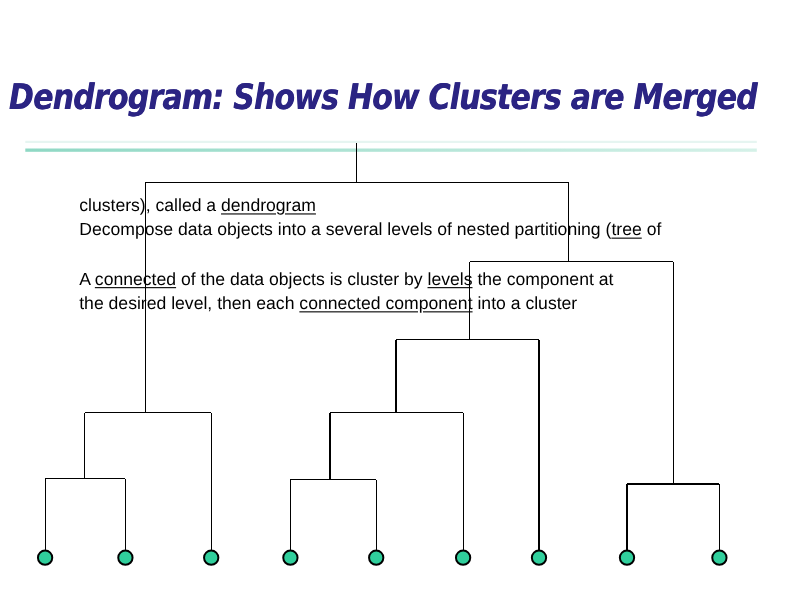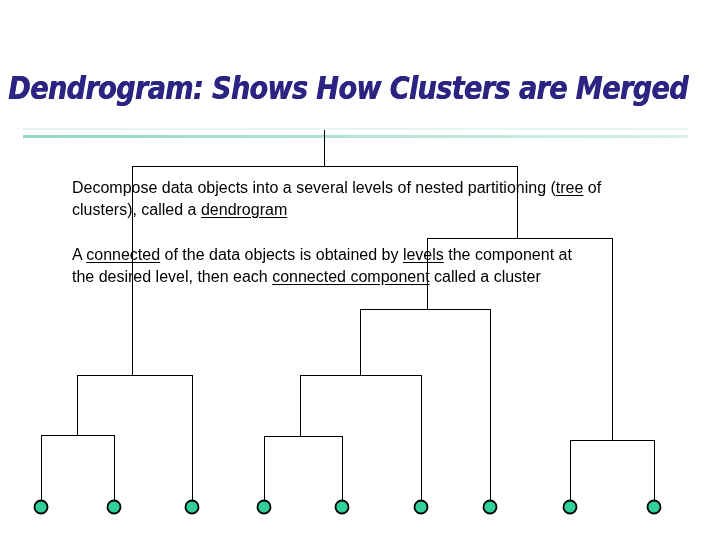--- a/index.html
+++ b/index.html
@@ -66,26 +66,26 @@
 
 <div class="slide">
 
   <h1 class="title" style="color: rgb(43, 36, 131);">Dendrogram: Shows How Clusters are Merged</h1>
 
   <div class="rule-light" style="background: rgb(230, 245, 241);"></div>
   <div class="rule" id="rule" style="background: linear-gradient(to right, rgb(143, 216, 196), rgb(213, 241, 232));"></div>
 
   <div class="body" id="body-text">
       <p>
+        <span class="tline"><span>clusters), called a </span><span class="u">dendrogram</span></span>
         <span class="tline"><span>Decompose data objects into a several levels of nested partitioning (</span><span class="u">tree</span><span> of</span></span>
-        <span class="tline"><span>clusters), called a </span><span class="u">dendrogram</span></span>
       </p>
       <p>
-        <span class="tline"><span>A </span><span class="u">connected</span><span> of the data objects is obtained by </span><span class="u">levels</span><span> the component at</span></span>
-        <span class="tline"><span>the desired level, then each </span><span class="u">connected component</span><span> called a cluster</span></span>
+        <span class="tline"><span>A </span><span class="u">connected</span><span> of the data objects is cluster by </span><span class="u">levels</span><span> the component at</span></span>
+        <span class="tline"><span>the desired level, then each </span><span class="u">connected component</span><span> into a cluster</span></span>
       </p>
     </div>
 
   <svg id="dendro" width="720" height="540" viewBox="0 0 720 540">
       <line x1="324" y1="90" x2="324" y2="126" stroke="#000000" stroke-width="1" shape-rendering="crispEdges"></line>
       <line x1="132" y1="126" x2="517" y2="126" stroke="#000000" stroke-width="1" shape-rendering="crispEdges"></line>
       <line x1="132" y1="126" x2="132" y2="335" stroke="#000000" stroke-width="1" shape-rendering="crispEdges"></line>
       <line x1="517" y1="126" x2="517" y2="198" stroke="#000000" stroke-width="1" shape-rendering="crispEdges"></line>
       <line x1="427" y1="198" x2="612" y2="198" stroke="#000000" stroke-width="1" shape-rendering="crispEdges"></line>
       <line x1="427" y1="198" x2="427" y2="269" stroke="#000000" stroke-width="1" shape-rendering="crispEdges"></line>

